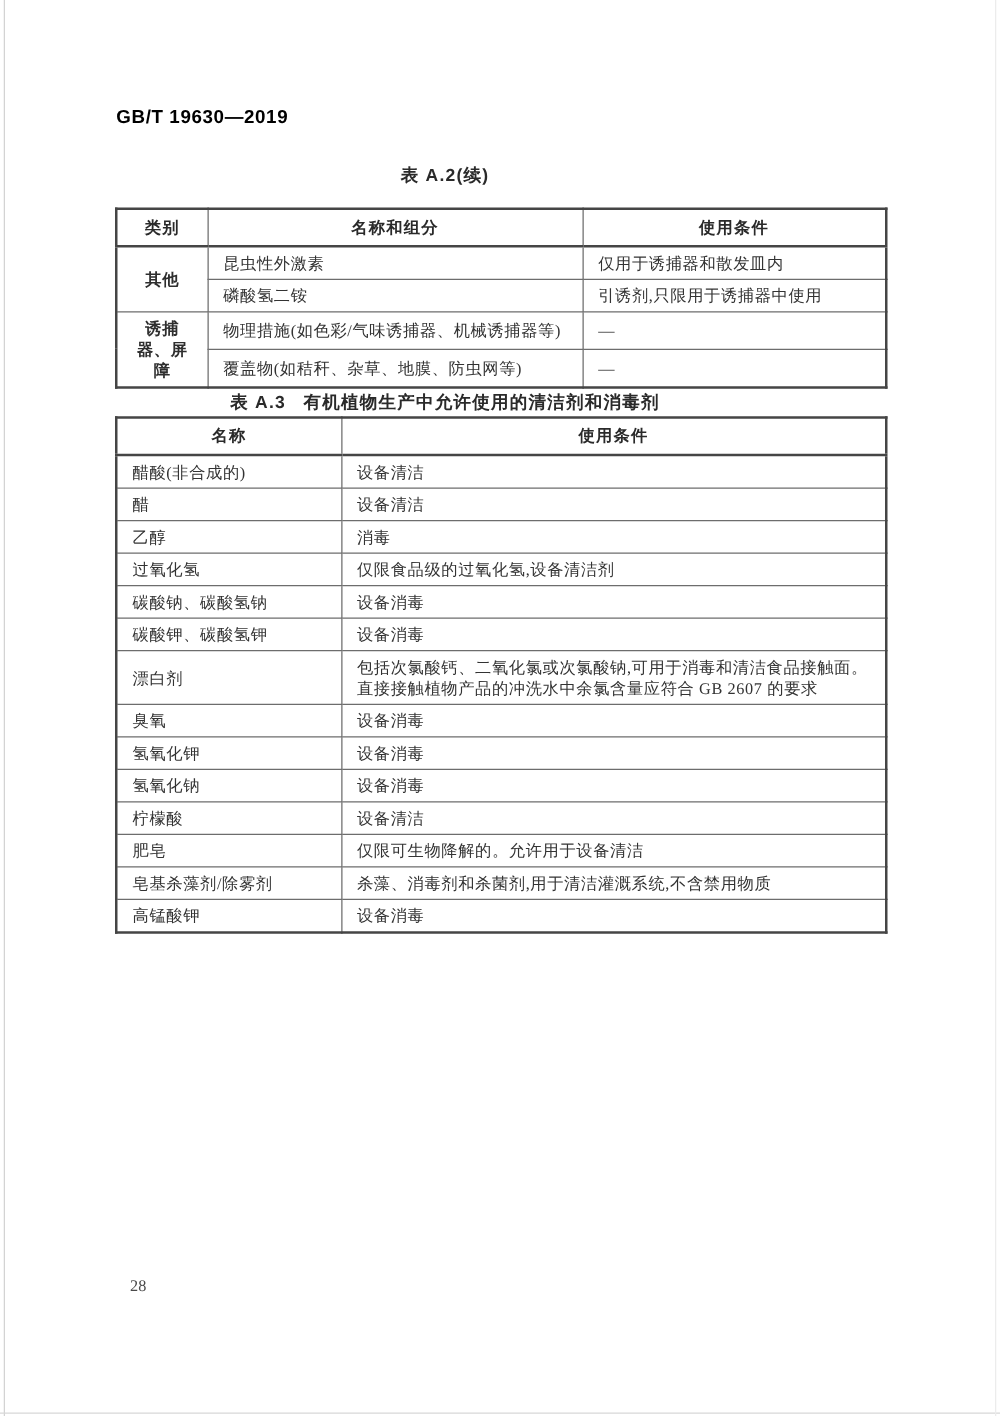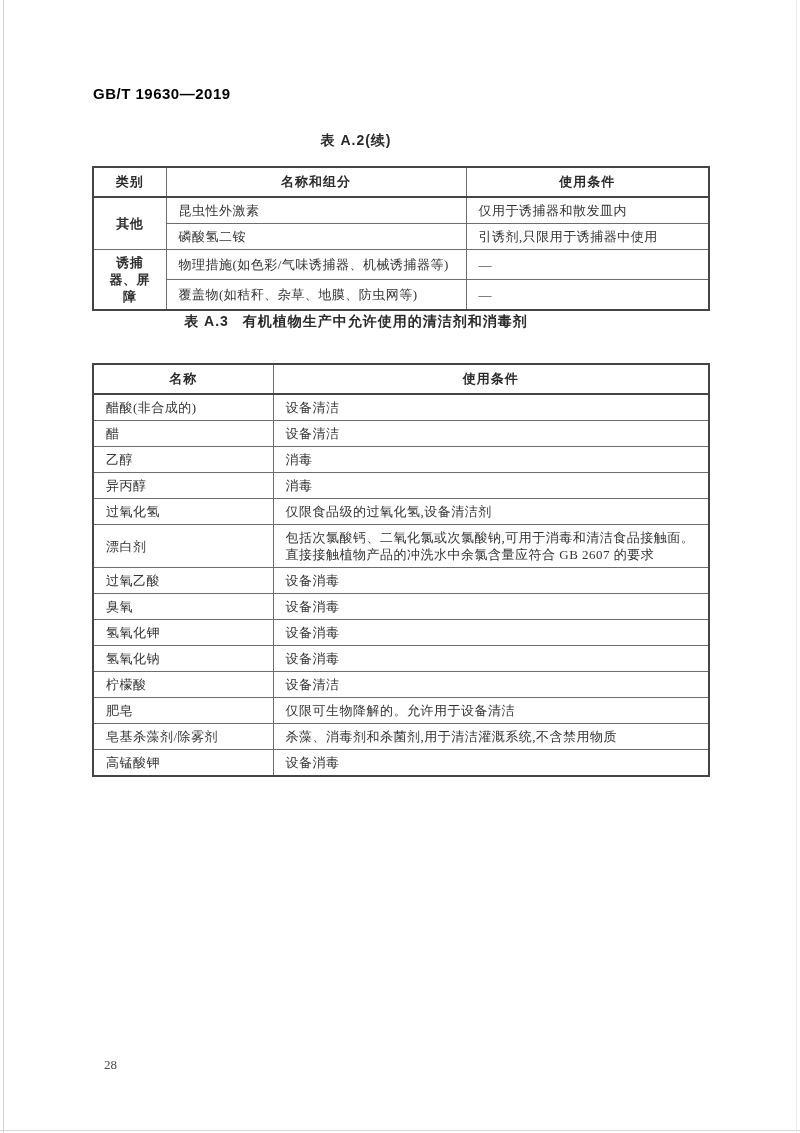--- a/index.html
+++ b/index.html
@@ -43,21 +43,21 @@
   .caption-a3 { top: 313px; }
   .caption-a3 .caption-label { margin-right: 14px; margin-top: 17px; }
 
   table {
     position: absolute; left: 92px;
     width: 616px;
     border-collapse: collapse;
     table-layout: fixed;
   }
   .table-a2 { top: 166px; }
-  .table-a3 { top: 363px; }
+  .table-a3 { top: 333px; }
   table, th, td { border: 1px solid #6d6d6d; }
   table { border: 2px solid #454545; }
   th {
     border-bottom: 2px solid #454545;
     font-family: "Liberation Sans", "DejaVu Sans", sans-serif;
     font-weight: bold; font-size: 13px; color: #2a2a2a;
     text-align: center; padding: 5px 16px;
     letter-spacing: 1px;
   }
   td {
@@ -70,21 +70,20 @@
   td.cell-category {
     text-align: center; padding: 4px 15px;
     font-weight: bold;
     font-family: "Liberation Serif", "DejaVu Serif", serif;
     color: #2e2e2e;
   }
   .page-number {
     position: absolute; left: 104px; top: 1021px;
     font-size: 13px; color: #4a4a4a;
     font-family: "Liberation Serif", "DejaVu Serif", serif;
-    margin-top: 36px;
   }
 </style>
 </head>
 <body>
 
 <div class="scan-edge-left"></div>
 <div class="scan-edge-bottom"></div>
 <div class="scan-edge-right"></div>
 
 <div class="doc-number">GB/T 19630—2019</div>
@@ -148,36 +147,36 @@
     </tr>
     <tr>
       <td>醋</td>
       <td>设备清洁</td>
     </tr>
     <tr>
       <td>乙醇</td>
       <td>消毒</td>
     </tr>
     <tr>
-      <td>异丙醇</td>
-      <td>消毒</td>
-    </tr>
-    <tr>
       <td>过氧化氢</td>
       <td>仅限食品级的过氧化氢,设备清洁剂</td>
     </tr>
     <tr>
+      <td>碳酸钠、碳酸氢钠</td>
+      <td>设备消毒</td>
+    </tr>
+    <tr>
+      <td>碳酸钾、碳酸氢钾</td>
+      <td>设备消毒</td>
+    </tr>
+    <tr>
       <td>漂白剂</td>
       <td>包括次氯酸钙、二氧化氯或次氯酸钠,可用于消毒和清洁食品接触面。直接接触植物产品的冲洗水中余氯含量应符合 GB 2607 的要求</td>
     </tr>
     <tr>
-      <td>过氧乙酸</td>
-      <td>设备消毒</td>
-    </tr>
-    <tr>
       <td>臭氧</td>
       <td>设备消毒</td>
     </tr>
     <tr>
       <td>氢氧化钾</td>
       <td>设备消毒</td>
     </tr>
     <tr>
       <td>氢氧化钠</td>
       <td>设备消毒</td>

